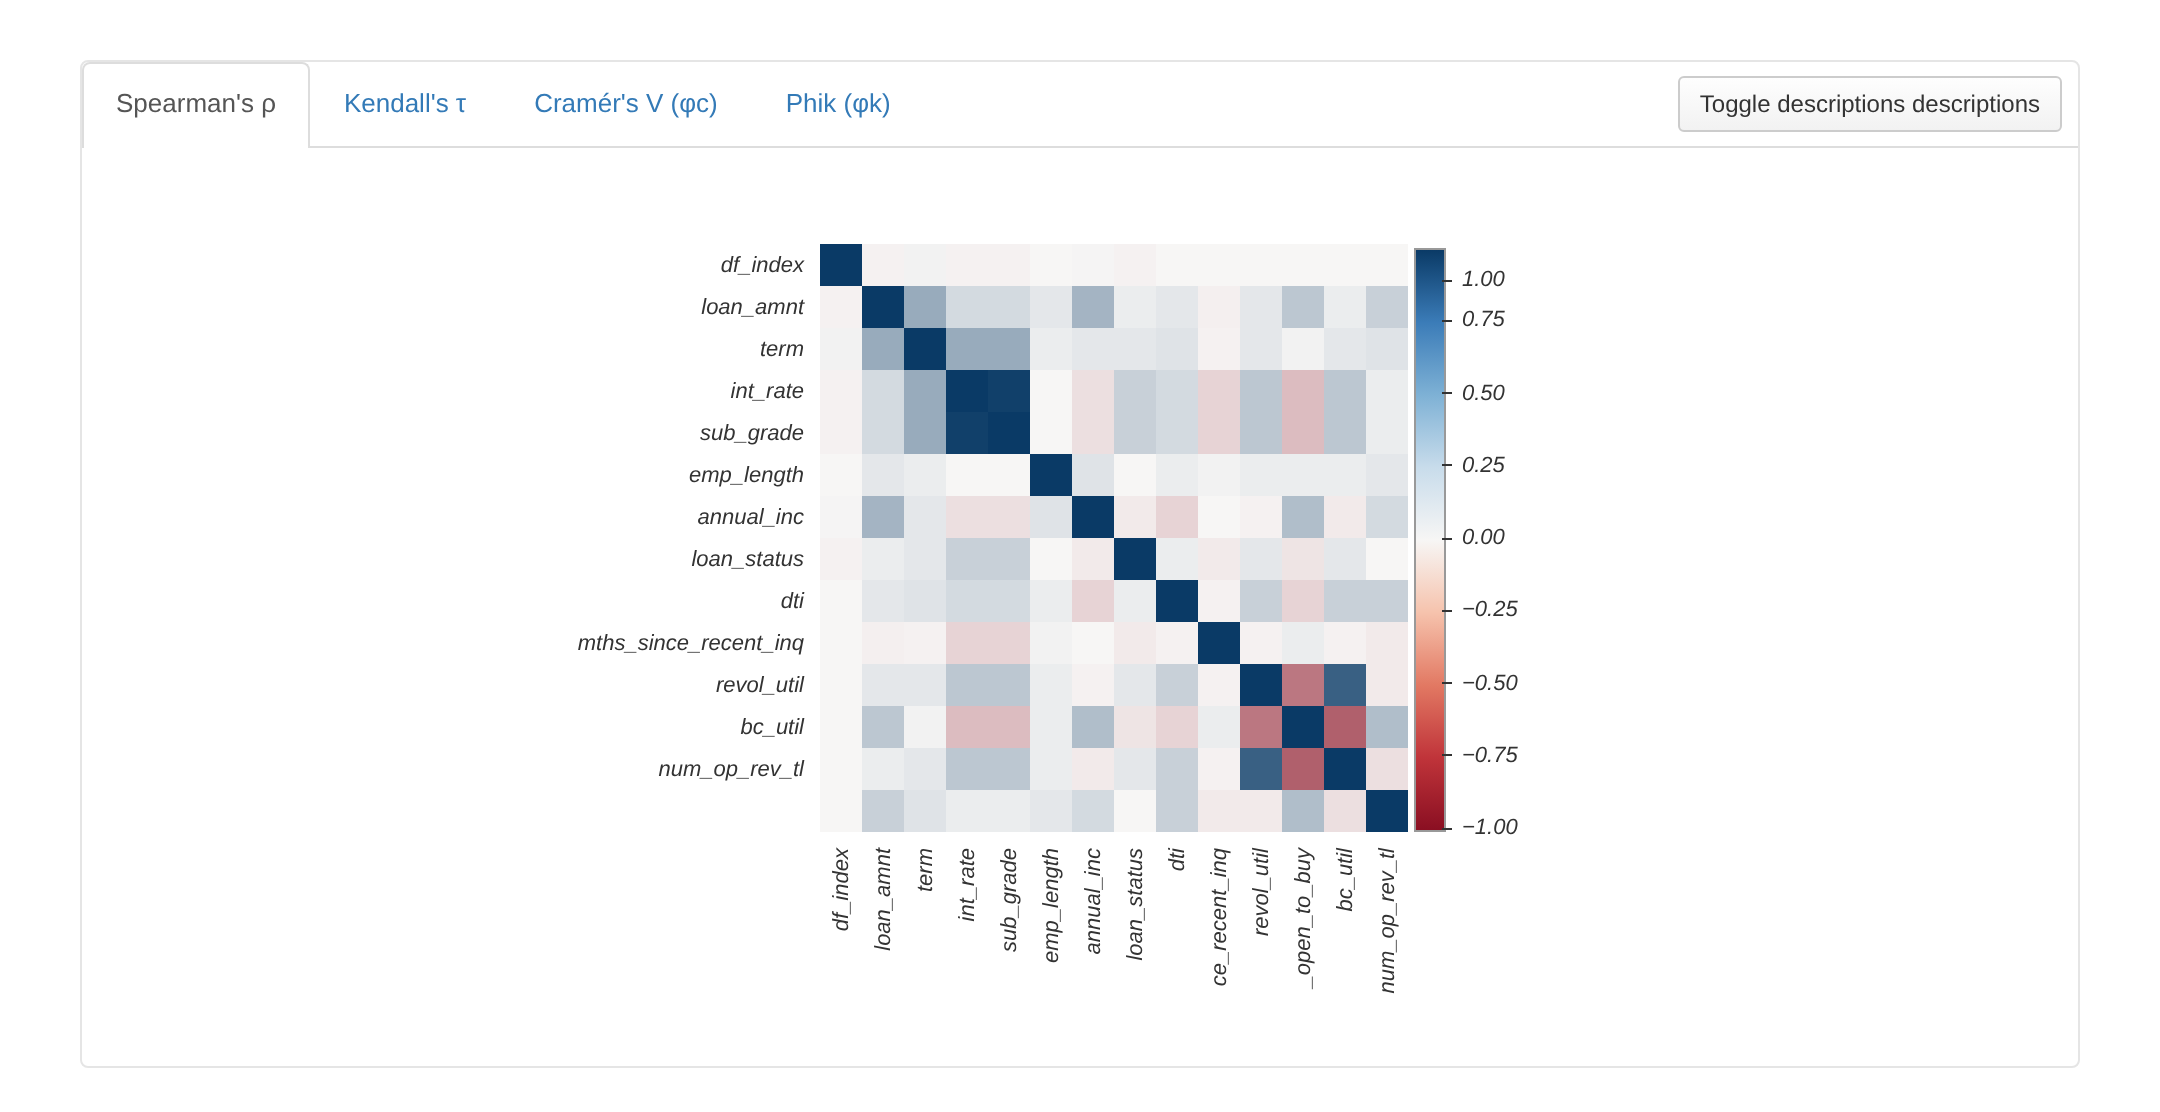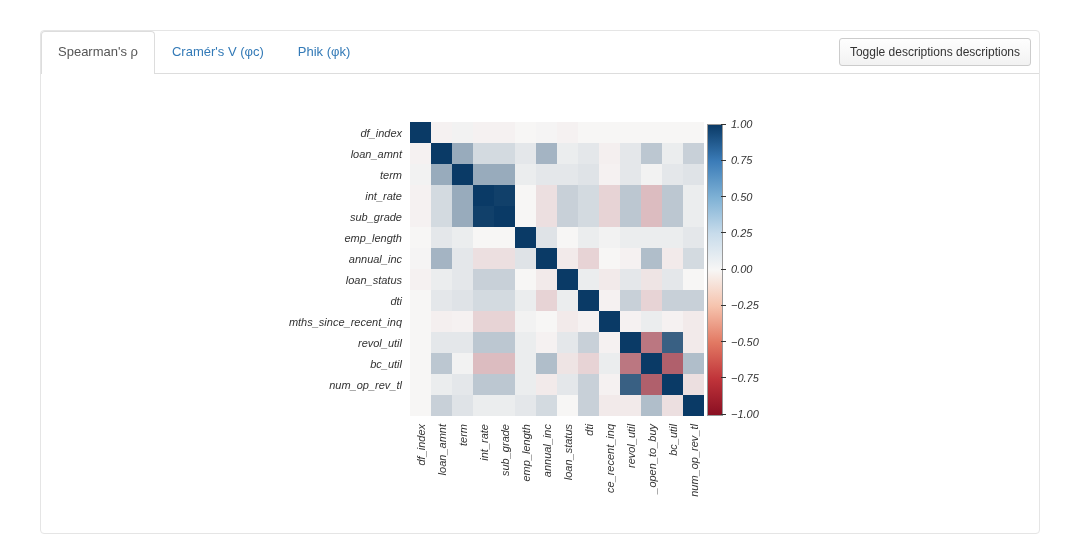--- a/index.html
+++ b/index.html
@@ -141,20 +141,21 @@
     margin-right: 5px;
   }
 </style>
 </head>
 <body>
 <div class="page">
   <div class="panel">
 
     <div class="tab-bar">
       <div class="tab active">Spearman's ρ</div>
+      <div class="tab">Kendall's τ</div>
       <div class="tab">Cramér's V (φc)</div>
       <div class="tab">Phik (φk)</div>
       <button class="toggle-btn">Toggle descriptions descriptions</button>
     </div>
 
     <div class="chart-area">
       <div class="y-labels" id="ylabels" style="left: 0px; top: 48px; width: 367px;">
           <div style="height: 21px;">df_index</div>
           <div style="height: 21px;">loan_amnt</div>
           <div style="height: 21px;">term</div>
@@ -406,21 +407,21 @@
           <div style="left: 152.25px; top: 0px; width: 90px; position: absolute;">loan_status</div>
           <div style="left: 173.25px; top: 0px; width: 90px; position: absolute;">dti</div>
           <div style="left: 194.25px; top: 0px; width: 90px; position: absolute;">ce_recent_inq</div>
           <div style="left: 215.25px; top: 0px; width: 90px; position: absolute;">revol_util</div>
           <div style="left: 236.25px; top: 0px; width: 90px; position: absolute;">_open_to_buy</div>
           <div style="left: 257.25px; top: 0px; width: 90px; position: absolute;">bc_util</div>
           <div style="left: 278.25px; top: 0px; width: 90px; position: absolute;">num_op_rev_tl</div>
         </div>
       <div class="colorbar" id="colorbar" style="left: 666px; top: 50px; height: 290px;"></div>
       <div class="cb-ticks" id="cbticks" style="left: 680px; top: 50px; height: 290px;">
-          <div class="tick" style="top: 0px;">1.00</div>
+          <div class="tick" style="top: 16px;">1.00</div>
           <div class="tick" style="top: 36.25px;">0.75</div>
           <div class="tick" style="top: 72.5px;">0.50</div>
           <div class="tick" style="top: 108.75px;">0.25</div>
           <div class="tick" style="top: 145px;">0.00</div>
           <div class="tick" style="top: 181.25px;">−0.25</div>
           <div class="tick" style="top: 217.5px;">−0.50</div>
           <div class="tick" style="top: 253.75px;">−0.75</div>
           <div class="tick" style="top: 290px;">−1.00</div>
         </div>
     </div>

